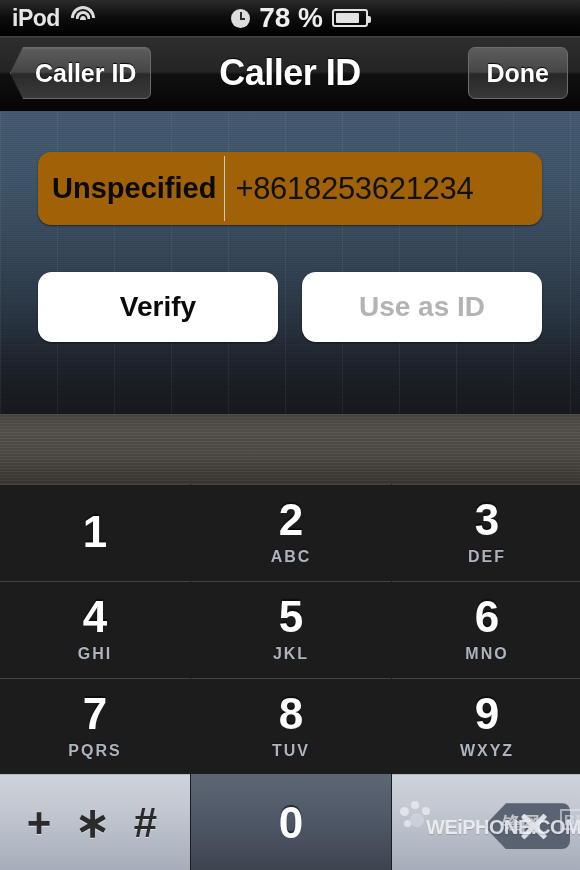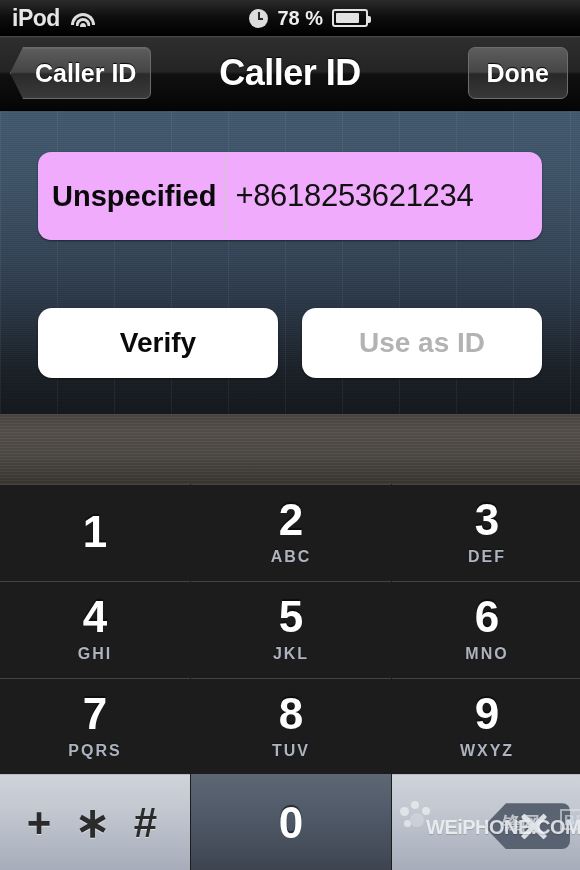--- a/index.html
+++ b/index.html
@@ -7,34 +7,34 @@
   body { font-family:"Liberation Sans", sans-serif; -webkit-font-smoothing:antialiased; }
 
   #screen { position:relative; width:580px; height:870px; overflow:hidden; }
 
   
   .statusbar{
     position:absolute; top:0; left:0; width:580px; height:36px;
     background:linear-gradient(to bottom,#2b2b2b 0%,#0d0d0d 48%,#000 100%);
     display:flex; align-items:center; color:#e8e8e8;
   }
-  .sb-left{ display:flex; align-items:flex-end; gap:10px; padding-left:12px; min-width:190px; }
+  .sb-left{ display:flex; align-items:flex-start; gap:10px; padding-left:12px; min-width:190px; }
   .sb-carrier{ font-size:23px; font-weight:bold; letter-spacing:-0.5px; color:#e6e6e6; }
   .wifi{ position:relative; width:26px; height:20px; }
   .wifi i{ position:absolute; left:50%; transform:translateX(-50%);
            border:3px solid #dcdcdc; border-bottom:none; border-radius:50% 50% 0 0 / 100% 100% 0 0; }
   .wifi i.a{ width:24px; height:12px; top:1px; }
   .wifi i.b{ width:15px; height:8px; top:6px; }
   .wifi i.c{ width:6px; height:4px; top:11px; border-width:3px; }
   .sb-center{ flex:1; text-align:center; font-size:23px; font-weight:bold; letter-spacing:0px; color:#f2f2f2;}
   .sb-right{ display:flex; align-items:center; gap:9px; padding-right:12px; min-width:190px; justify-content:flex-end;}
   .clock-ico{ width:19px;height:19px;border-radius:50%;background:#dcdcdc; position:relative;}
   .clock-ico::before{content:"";position:absolute;left:8.5px;top:3px;width:2px;height:7px;background:#2a2a2a;}
   .clock-ico::after{content:"";position:absolute;left:9px;top:9px;width:5px;height:2px;background:#2a2a2a;}
-  .sb-pct{ font-size:20px; font-weight:bold; color:#eee;}
+  .sb-pct{ font-size:28px; font-weight:bold; color:#eee;}
   .batt{ position:relative; width:36px; height:18px; border:2px solid #e2e2e2; border-radius:3px; }
   .batt::after{ content:""; position:absolute; right:-5px; top:5px; width:3px; height:7px; background:#e2e2e2; border-radius:0 2px 2px 0;}
   .batt i{ position:absolute; left:2px; top:2px; bottom:2px; width:72%; background:#e2e2e2; border-radius:1px;}
 
   
   .navbar{
     position:absolute; top:36px; left:0; width:580px; height:75px;
     background:linear-gradient(to bottom,#4a4a4a 0%,#2e2e2e 3%,#242424 48%,#101010 52%,#050505 100%);
     border-bottom:1px solid #000;
     display:flex; align-items:center;
@@ -76,40 +76,39 @@
   }
   .woodband{
     position:absolute; top:414px; left:0; width:580px; height:70px;
     background:
       repeating-linear-gradient(to bottom, rgba(255,255,255,.035) 0 1px, rgba(0,0,0,.05) 1px 3px),
       linear-gradient(to bottom,#4a4742 0%,#55504a 25%,#4e4a45 60%,#39352f 100%);
   }
 
   
   .field{
-    position:absolute; left:38px; top:152px; width:504px; height:88px;
-    background:#f0abfc; border-radius:13px; display:flex; align-items:center;
+    position:absolute; left:38px; top:152px; width:504px; height:73px;
+    background:#a16207; border-radius:13px; display:flex; align-items:center;
     box-shadow:0 1px 2px rgba(0,0,0,.5);
   }
   .field-label{
     padding:0 8px 0 14px; font-size:29px; font-weight:bold; color:#0a0a0a;
     white-space:nowrap;
   }
   .field-sep{ width:1px; align-self:stretch; margin:4px 0; background:#c9c9c9; }
   .field-value{
     flex:1; padding:0 10px; font-size:31px; color:#111; white-space:nowrap; letter-spacing:-0.3px;
   }
 
   .btnrow{ position:absolute; left:38px; top:272px; width:504px; display:flex; gap:24px; }
   .pillbtn{
     width:240px; height:70px; background:#fff; border-radius:14px;
     display:flex; align-items:center; justify-content:center;
     font-size:28px; font-weight:bold; color:#0a0a0a;
     box-shadow:0 1px 2px rgba(0,0,0,.5);
-    margin-top:36px;
   }
   .pillbtn.disabled{ color:#b3b3b3; }
 
   
   .keypad{
     position:absolute; left:0; top:484px; width:580px; height:386px;
     display:grid; grid-template-columns:190px 200px 190px; grid-template-rows:repeat(4,1fr);
     background:#1c1c1c; gap:1px;
   }
   .key{

